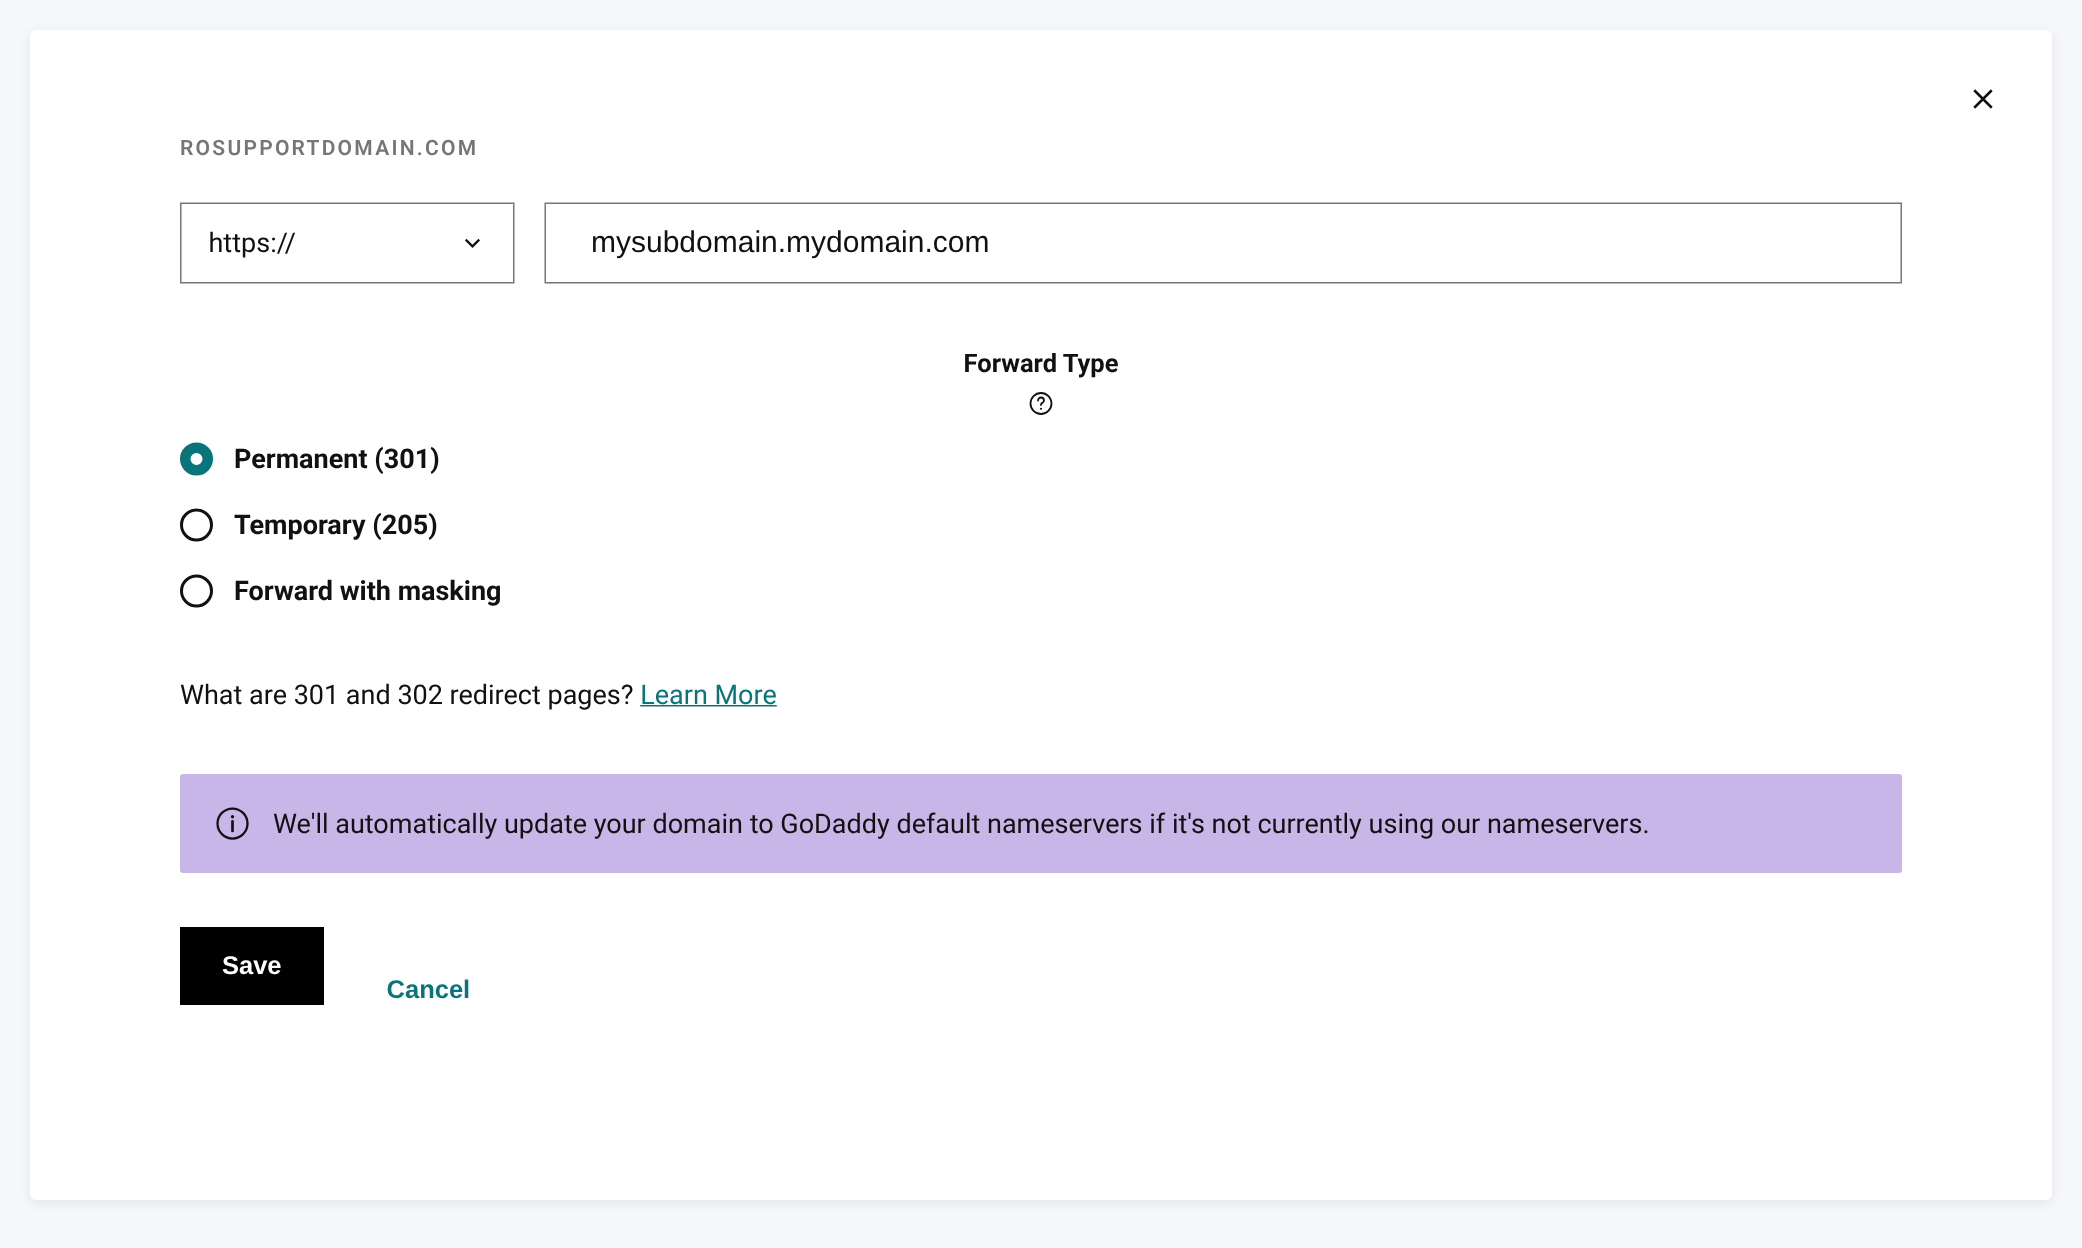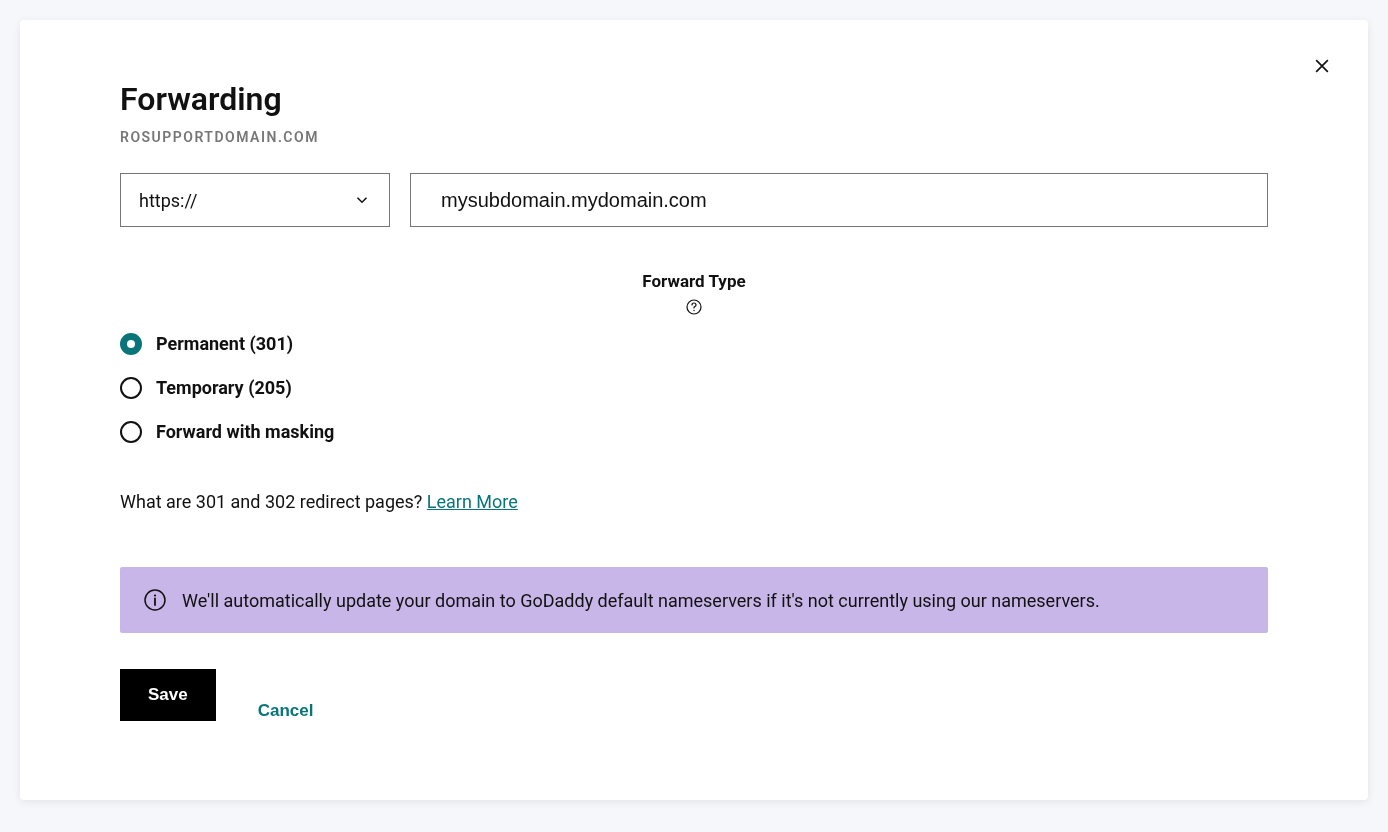--- a/index.html
+++ b/index.html
@@ -55,21 +55,21 @@
       text-transform: uppercase;
       margin-bottom: 28px;
       margin-top: 11px;
     }
     .url-row {
       display: flex;
       gap: 20px;
       margin-bottom: 44px;
     }
     .protocol-select {
-      width: 270px;
+      width: 223px;
       height: 54px;
       border: 1px solid #767676;
       background: #fff;
       display: flex;
       align-items: center;
       justify-content: space-between;
       padding: 0 18px;
       font-size: 18px;
       color: #111;
       cursor: pointer;
@@ -115,21 +115,21 @@
       height: 16px;
     }
     .radio-group {
       display: flex;
       flex-direction: column;
       gap: 22px;
       margin-bottom: 48px;
     }
     .radio-option {
       display: flex;
-      align-items: flex-start;
+      align-items: center;
       gap: 14px;
       cursor: pointer;
     }
     .radio-circle {
       width: 22px;
       height: 22px;
       border-radius: 50%;
       border: 2px solid #111;
       display: flex;
       align-items: center;
@@ -141,21 +141,21 @@
       border-width: 7px;
     }
     .radio-label {
       font-size: 18px;
       font-weight: 700;
       color: #111;
     }
     .info-question {
       font-size: 18px;
       color: #111;
-      margin-bottom: 55px;
+      margin-bottom: 42px;
     }
     .learn-more {
       color: #09757a;
       text-decoration: underline;
       cursor: pointer;
     }
     .alert-box {
       background: #c8b6e8;
       padding: 22px 24px;
       display: flex;
@@ -203,21 +203,20 @@
 </head>
 <body>
 
 <div class="modal">
   <button class="close-btn">
     <svg viewBox="0 0 24 24" fill="none">
       <path d="M5 5 L19 19 M19 5 L5 19"></path>
     </svg>
   </button>
 
-  <h1 class="title">Forwarding</h1>
   <div class="subtitle">ROSUPPORTDOMAIN.COM</div>
 
   <div class="url-row">
     <div class="protocol-select">
       <span>https://</span>
       <svg viewBox="0 0 24 24">
         <path d="M6 9 L12 15 L18 9"></path>
       </svg>
     </div>
     <input type="text" class="url-input" value="mysubdomain.mydomain.com" style="">

